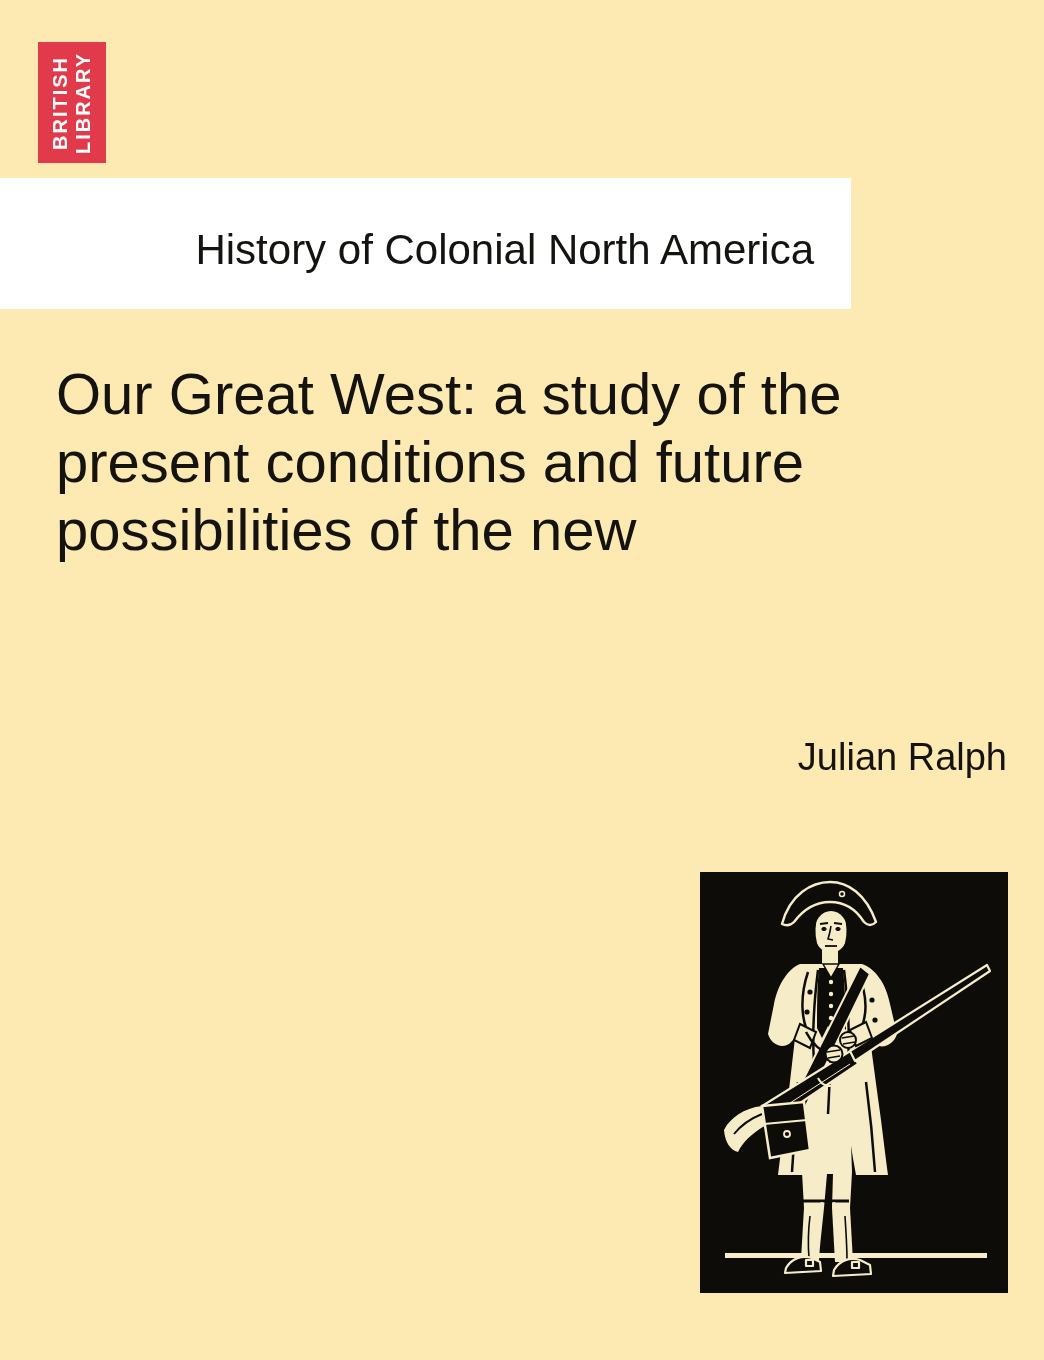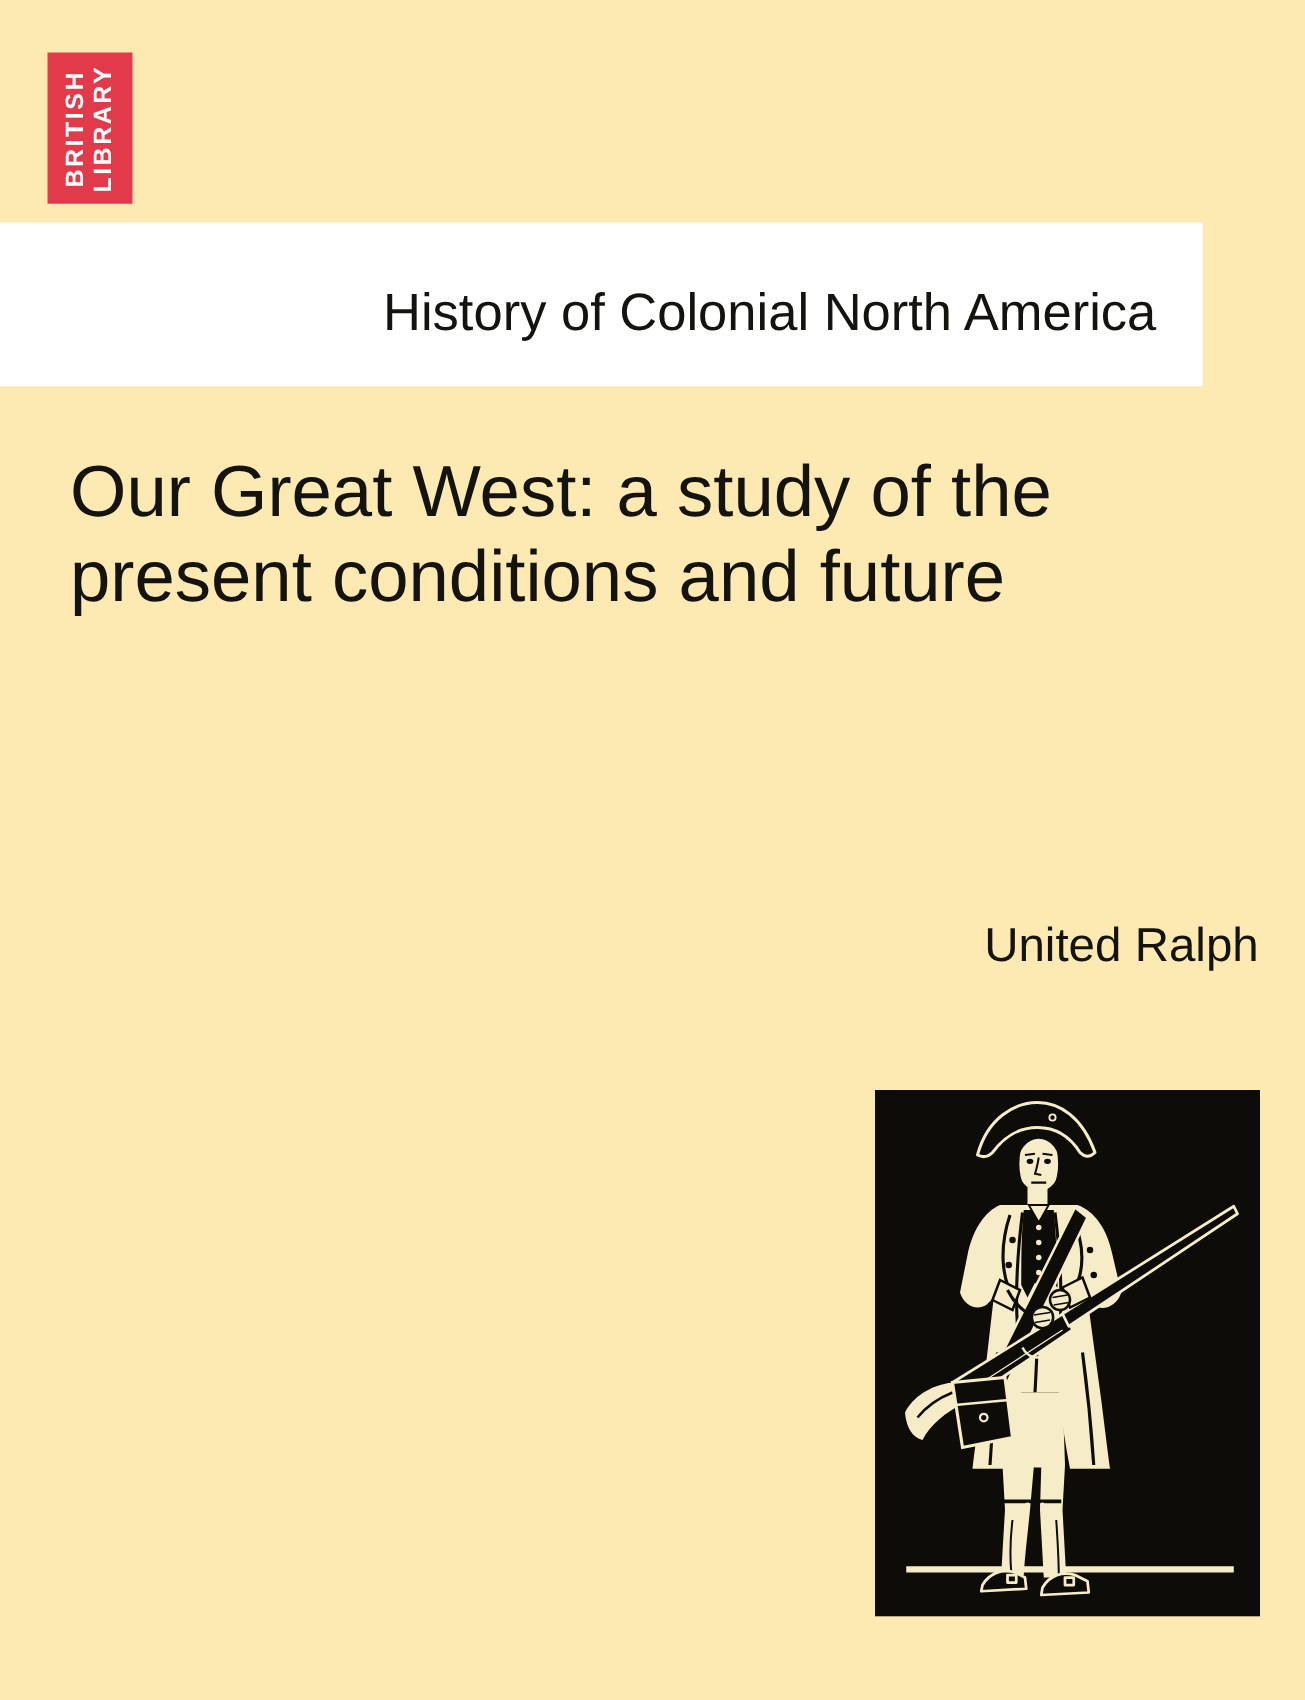--- a/index.html
+++ b/index.html
@@ -30,21 +30,21 @@
   .bl-logo-rot{
     transform:rotate(-90deg);
     color:var(--logo-text);
     font-weight:bold;font-size:20px;line-height:23px;letter-spacing:2px;
     text-align:center;white-space:nowrap;
   }
   .bl-logo-rot span{display:block}
 
   
   .series-band{
-    position:absolute;left:0;top:178px;width:962px;height:131px;
+    position:absolute;left:0;top:178px;width:851px;height:131px;
     background:var(--band-bg);
     display:flex;align-items:center;justify-content:flex-end;
     box-sizing:border-box;padding:12px 37px 0 0;
   }
   .series-title{font-size:42px;font-weight:400;color:var(--text)}
 
   
   .book-title{
     position:absolute;left:40px;top:344px;margin:16px;
     font-size:58px;line-height:68px;font-weight:400;color:var(--text);
@@ -76,23 +76,24 @@
     </div>
   </div>
 
   <div class="series-band">
     <div class="series-title">History of Colonial North America</div>
   </div>
 
   <h1 class="book-title">
     <span>Our Great West: a study of the</span>
     <span>present conditions and future</span>
+    <span>possibilities of the new</span>
   </h1>
 
-  <div class="author">United Ralph</div>
+  <div class="author">Julian Ralph</div>
 
   <figure class="illustration" role="img" aria-label="Colonial minuteman soldier holding a musket">
     <svg viewBox="0 0 308 421" xmlns="http://www.w3.org/2000/svg">
       <rect width="308" height="421" fill="var(--ill-bg)"></rect>
 
       <rect x="25" y="381" width="262" height="5" fill="var(--ill-cream)"></rect>
 
       <g>
         <path fill="var(--ill-cream)" d="M100,92 L162,92 C176,97 186,112 190,132 L197,162 C194,172 184,177 176,173 L170,166 C173,190 177,218 181,248 C184,272 186,288 188,303 L156,303 C152,282 149,262 147,242 L117,242 C113,264 109,284 106,303 L78,303 C80,285 83,265 86,244 C89,218 92,192 95,166 L89,172 C81,177 71,172 68,162 L74,132 C78,112 88,97 100,92 Z"></path>
         <g stroke="var(--ill-bg)" stroke-width="2.5" fill="none">

